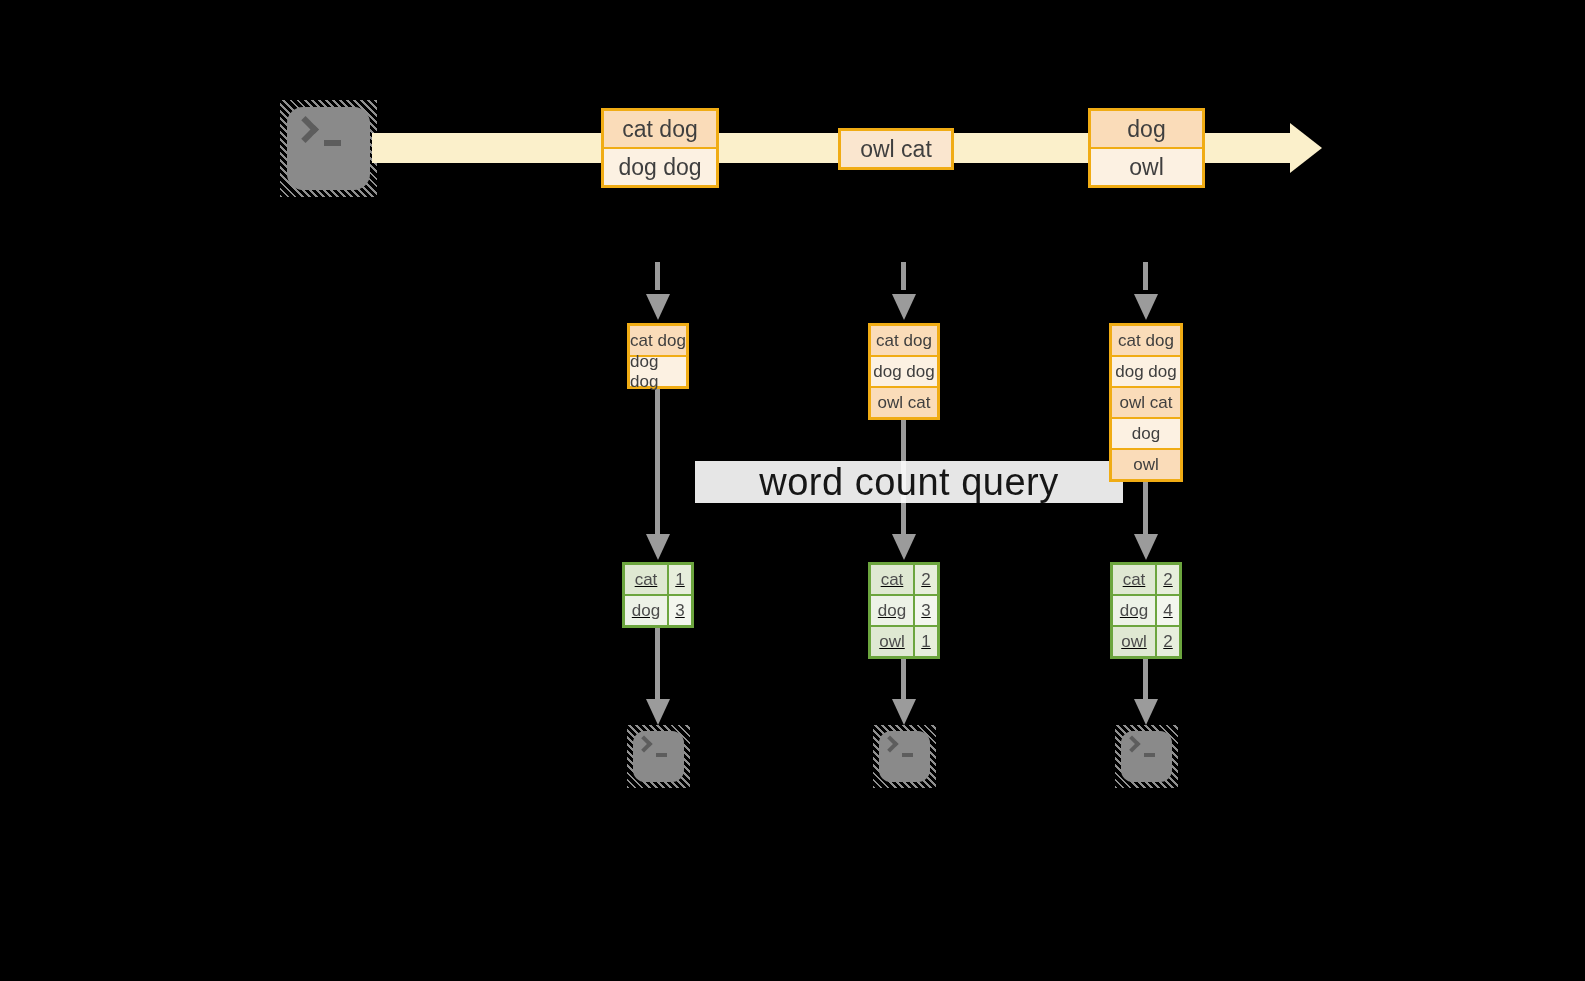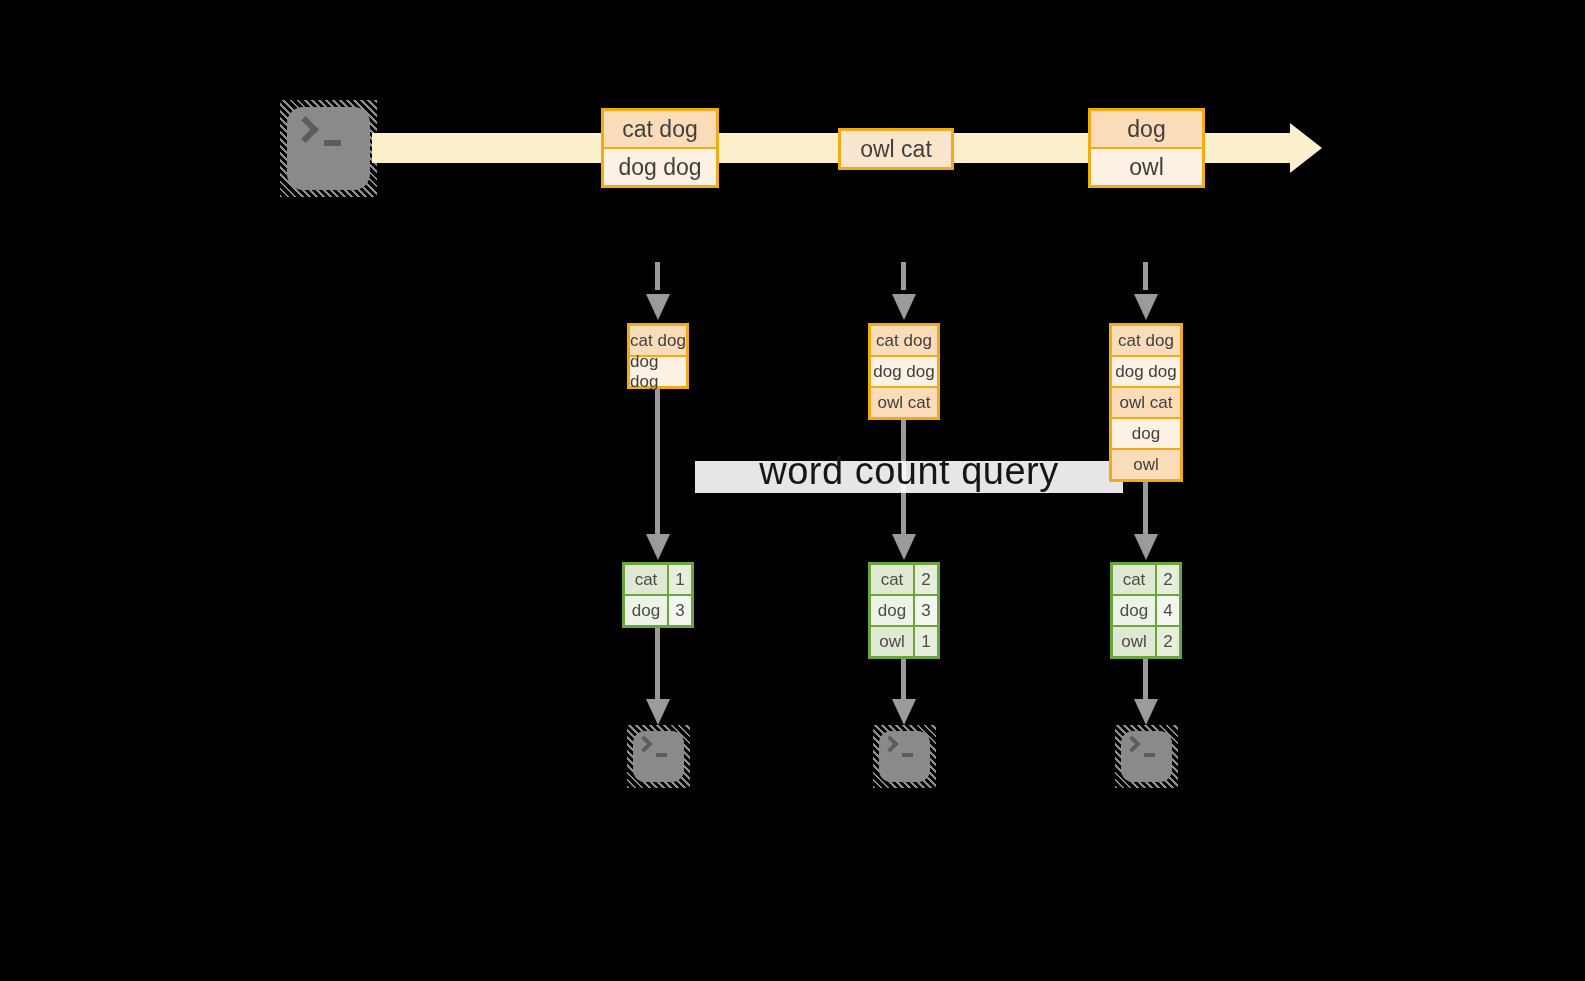--- a/index.html
+++ b/index.html
@@ -28,33 +28,33 @@
   
   .obox{position:absolute;border:3px solid #F0AC14;background:#F0AC14;display:flex;flex-direction:column;gap:2px;z-index:4;}
   .ocell{display:flex;align-items:center;justify-content:center;color:#3f3f3f;}
   .event .ocell{height:36px;font-size:23px;}
   .state .ocell{height:29px;font-size:17px;}
   .fill-a{background:#FADCB9;}
   .fill-b{background:#FCF1E2;}
   .fill-c{background:#FAE6CF;}
   
   .gtable{position:absolute;border:3px solid #6CA53E;background:#6CA53E;display:grid;
-    grid-template-columns:42px 22px;gap:2px;z-index:4;}
+    grid-template-columns:42px 22px;gap:2px;z-index:4;text-decoration:underline;}
   .gcell{height:29px;display:flex;align-items:center;justify-content:center;font-size:17px;color:#4c4c4c;}
   .g-d1{background:#DFE8D2;}
   .g-d2{background:#E7EEDC;}
   .g-l1{background:#EDF2E7;}
   .g-l2{background:#F3F6EE;}
   
   .vline,.vdash{position:absolute;width:5px;background:#9b9b9b;z-index:2;}
   .ahead{position:absolute;width:0;height:0;border-left:12px solid transparent;border-right:12px solid transparent;
     border-top:26px solid #9b9b9b;z-index:2;}
   
-  .query-band{position:absolute;left:695px;top:461px;width:428px;height:32px;background:rgba(255,255,255,0.9);
-    z-index:3;display:flex;align-items:flex-end;justify-content:center;}
+  .query-band{position:absolute;left:695px;top:461px;width:428px;height:42px;background:rgba(255,255,255,0.9);
+    z-index:3;display:flex;align-items:center;justify-content:center;}
   .query-band span{font-size:38px;font-weight:300;color:#161616;letter-spacing:0.5px;}
 </style>
 </head>
 <body>
 
 <div id="stage">
 
   <div class="term big">
     <div class="hatch"></div>
     <div class="face"></div>

